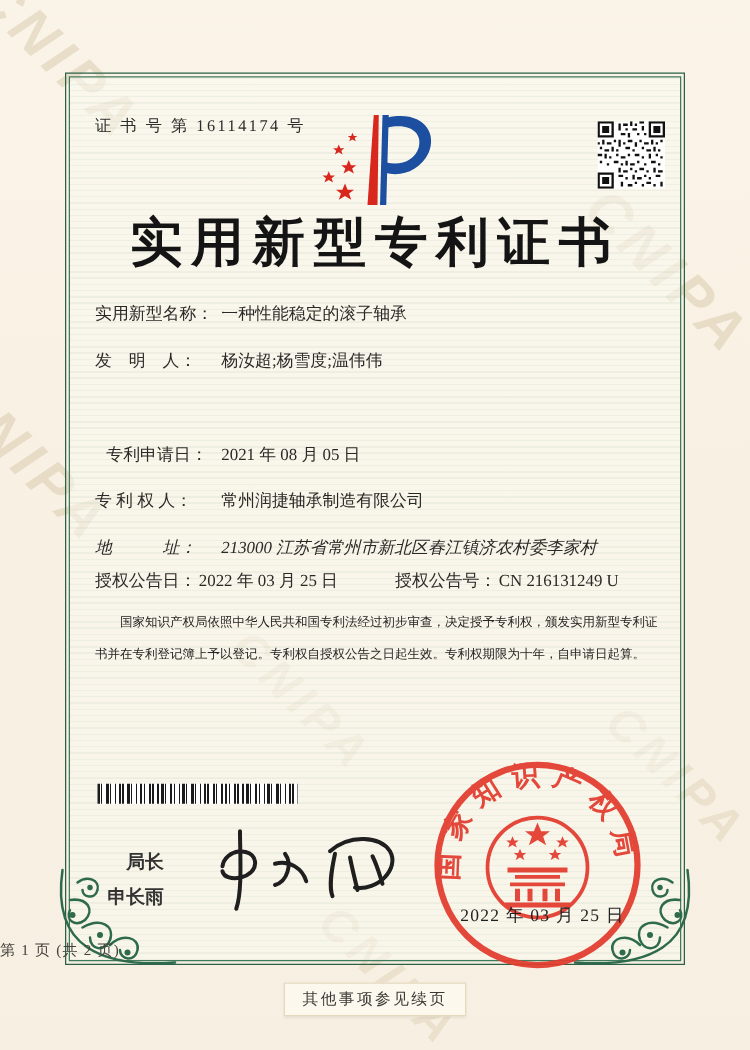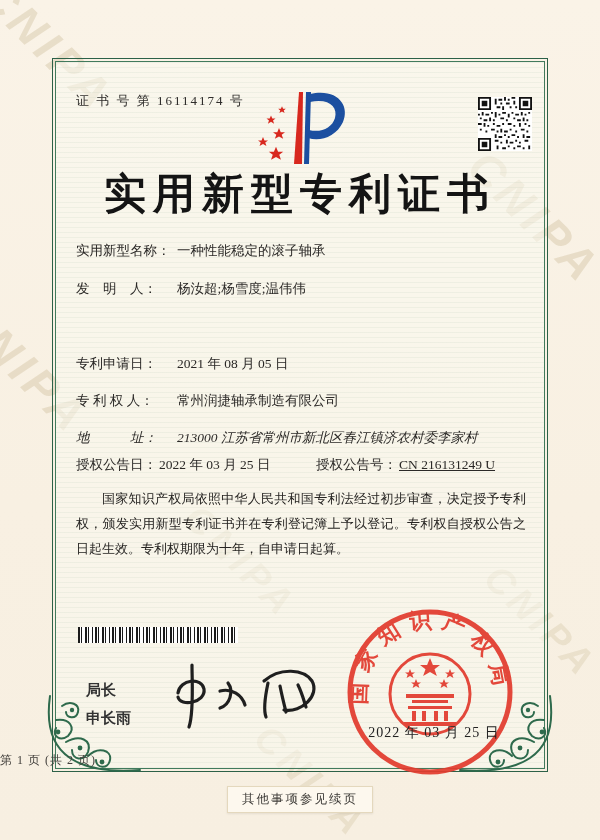--- a/index.html
+++ b/index.html
@@ -32,38 +32,38 @@
   .cert-no{position:absolute;left:76px;top:92px;font-size:13px;letter-spacing:2px;color:#2e2c2a;}
   .logo{position:absolute;left:246px;top:84px;}
   .qr{position:absolute;left:478px;top:97px;}
 
   .title{position:absolute;left:0;top:166px;width:100%;text-align:center;
          font-size:42px;font-weight:bold;letter-spacing:7px;color:#141414;}
 
   .field{position:absolute;left:76px;font-size:13.5px;color:#2b2927;white-space:nowrap;}
   .field .lbl{display:inline-block;min-width:99px;}
   .field .val{margin-left:2px;}
-  .f-name{top:242px;} .f-inv{top:280px;} .f-pno{top:318px;} .f-fdate{top:355px;}
+  .f-name{top:242px;} .f-inv{top:280px;} .f-pno{top:318px;} .f-fdate{top:355px;text-align:center;}
   .f-pat{top:392px;} .f-addr{top:429px;font-style:italic;} .f-grant{top:456px;}
-  .grant2{position:absolute;left:240px;top:0;white-space:nowrap;text-decoration:underline;}
+  .grant2{position:absolute;left:240px;top:0;white-space:nowrap;}
   .f-grant{width:460px;}
   .f-grant .grant2{left:240px;}
 
-  .paras{position:absolute;left:76px;top:486px;width:450px;font-size:13px;
+  .paras{position:absolute;left:76px;top:486px;width:450px;font-size:10px;
          line-height:25px;text-align:justify;color:#262422;}
   .paras p{margin:0;text-indent:2em;}
 
   .barcode{position:absolute;left:78px;top:627px;width:160px;height:16px;background:#fff;
     background-image:repeating-linear-gradient(90deg,
       #1b1b1b 0 2px,#fff 2px 3px,#1b1b1b 3px 4px,#fff 4px 7px,
       #1b1b1b 7px 9px,#fff 9px 10px,#1b1b1b 10px 11px,#fff 11px 14px,
       #1b1b1b 14px 15px,#fff 15px 17px);}
 
   .director{position:absolute;left:86px;top:676px;font-family:"Liberation Sans","DejaVu Sans",sans-serif;
-            font-weight:600;font-size:15px;color:#333;line-height:28px;}
+            font-weight:600;font-size:15px;color:#333;line-height:28px;text-align:right;}
   .signature{position:absolute;left:148px;top:655px;}
 
   .seal{position:absolute;left:344px;top:606px;width:172px;height:172px;}
   .seal-date{position:absolute;left:354px;top:724px;width:160px;text-align:center;
              font-size:14px;letter-spacing:1px;color:#222;white-space:nowrap;}
 
   .page-info{position:absolute;left:0;top:752px;width:100%;
              font-size:12px;color:#44413d;letter-spacing:1px;}
   .cont-note{position:absolute;left:0;top:786px;width:100%;text-align:center;}
   .cont-note span{display:inline-block;font-size:12.5px;color:#3c3a36;letter-spacing:2px;

